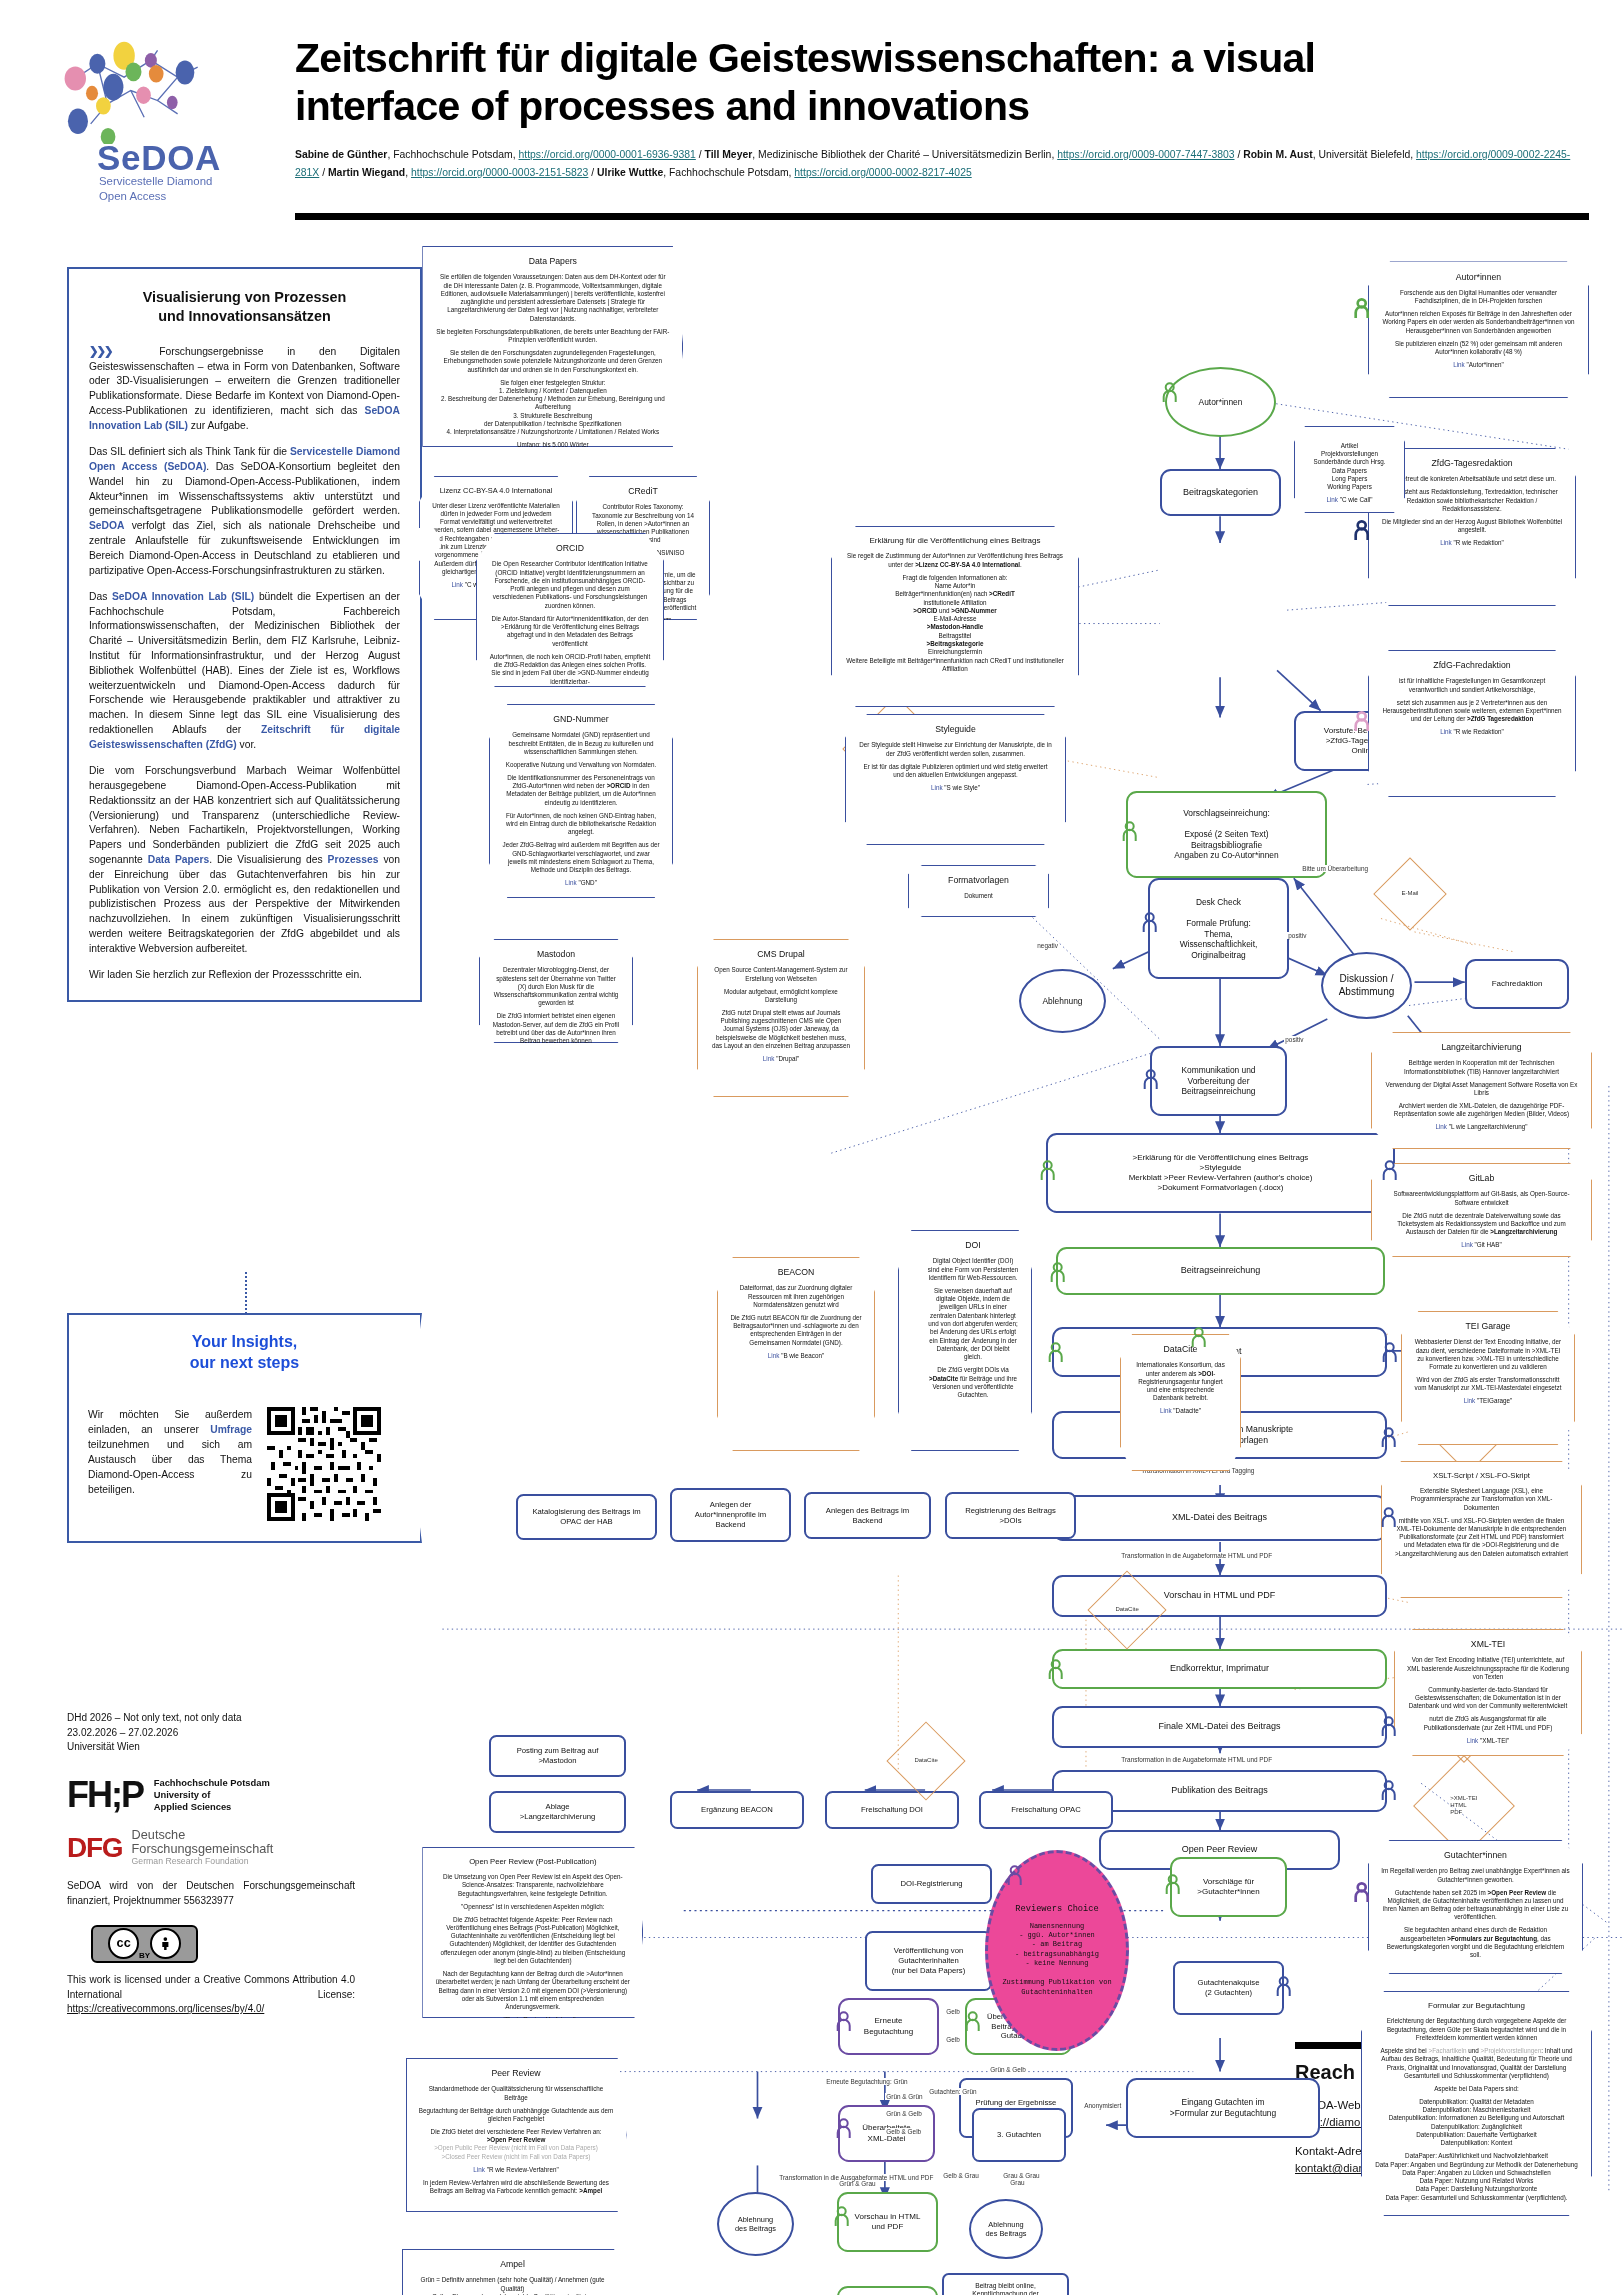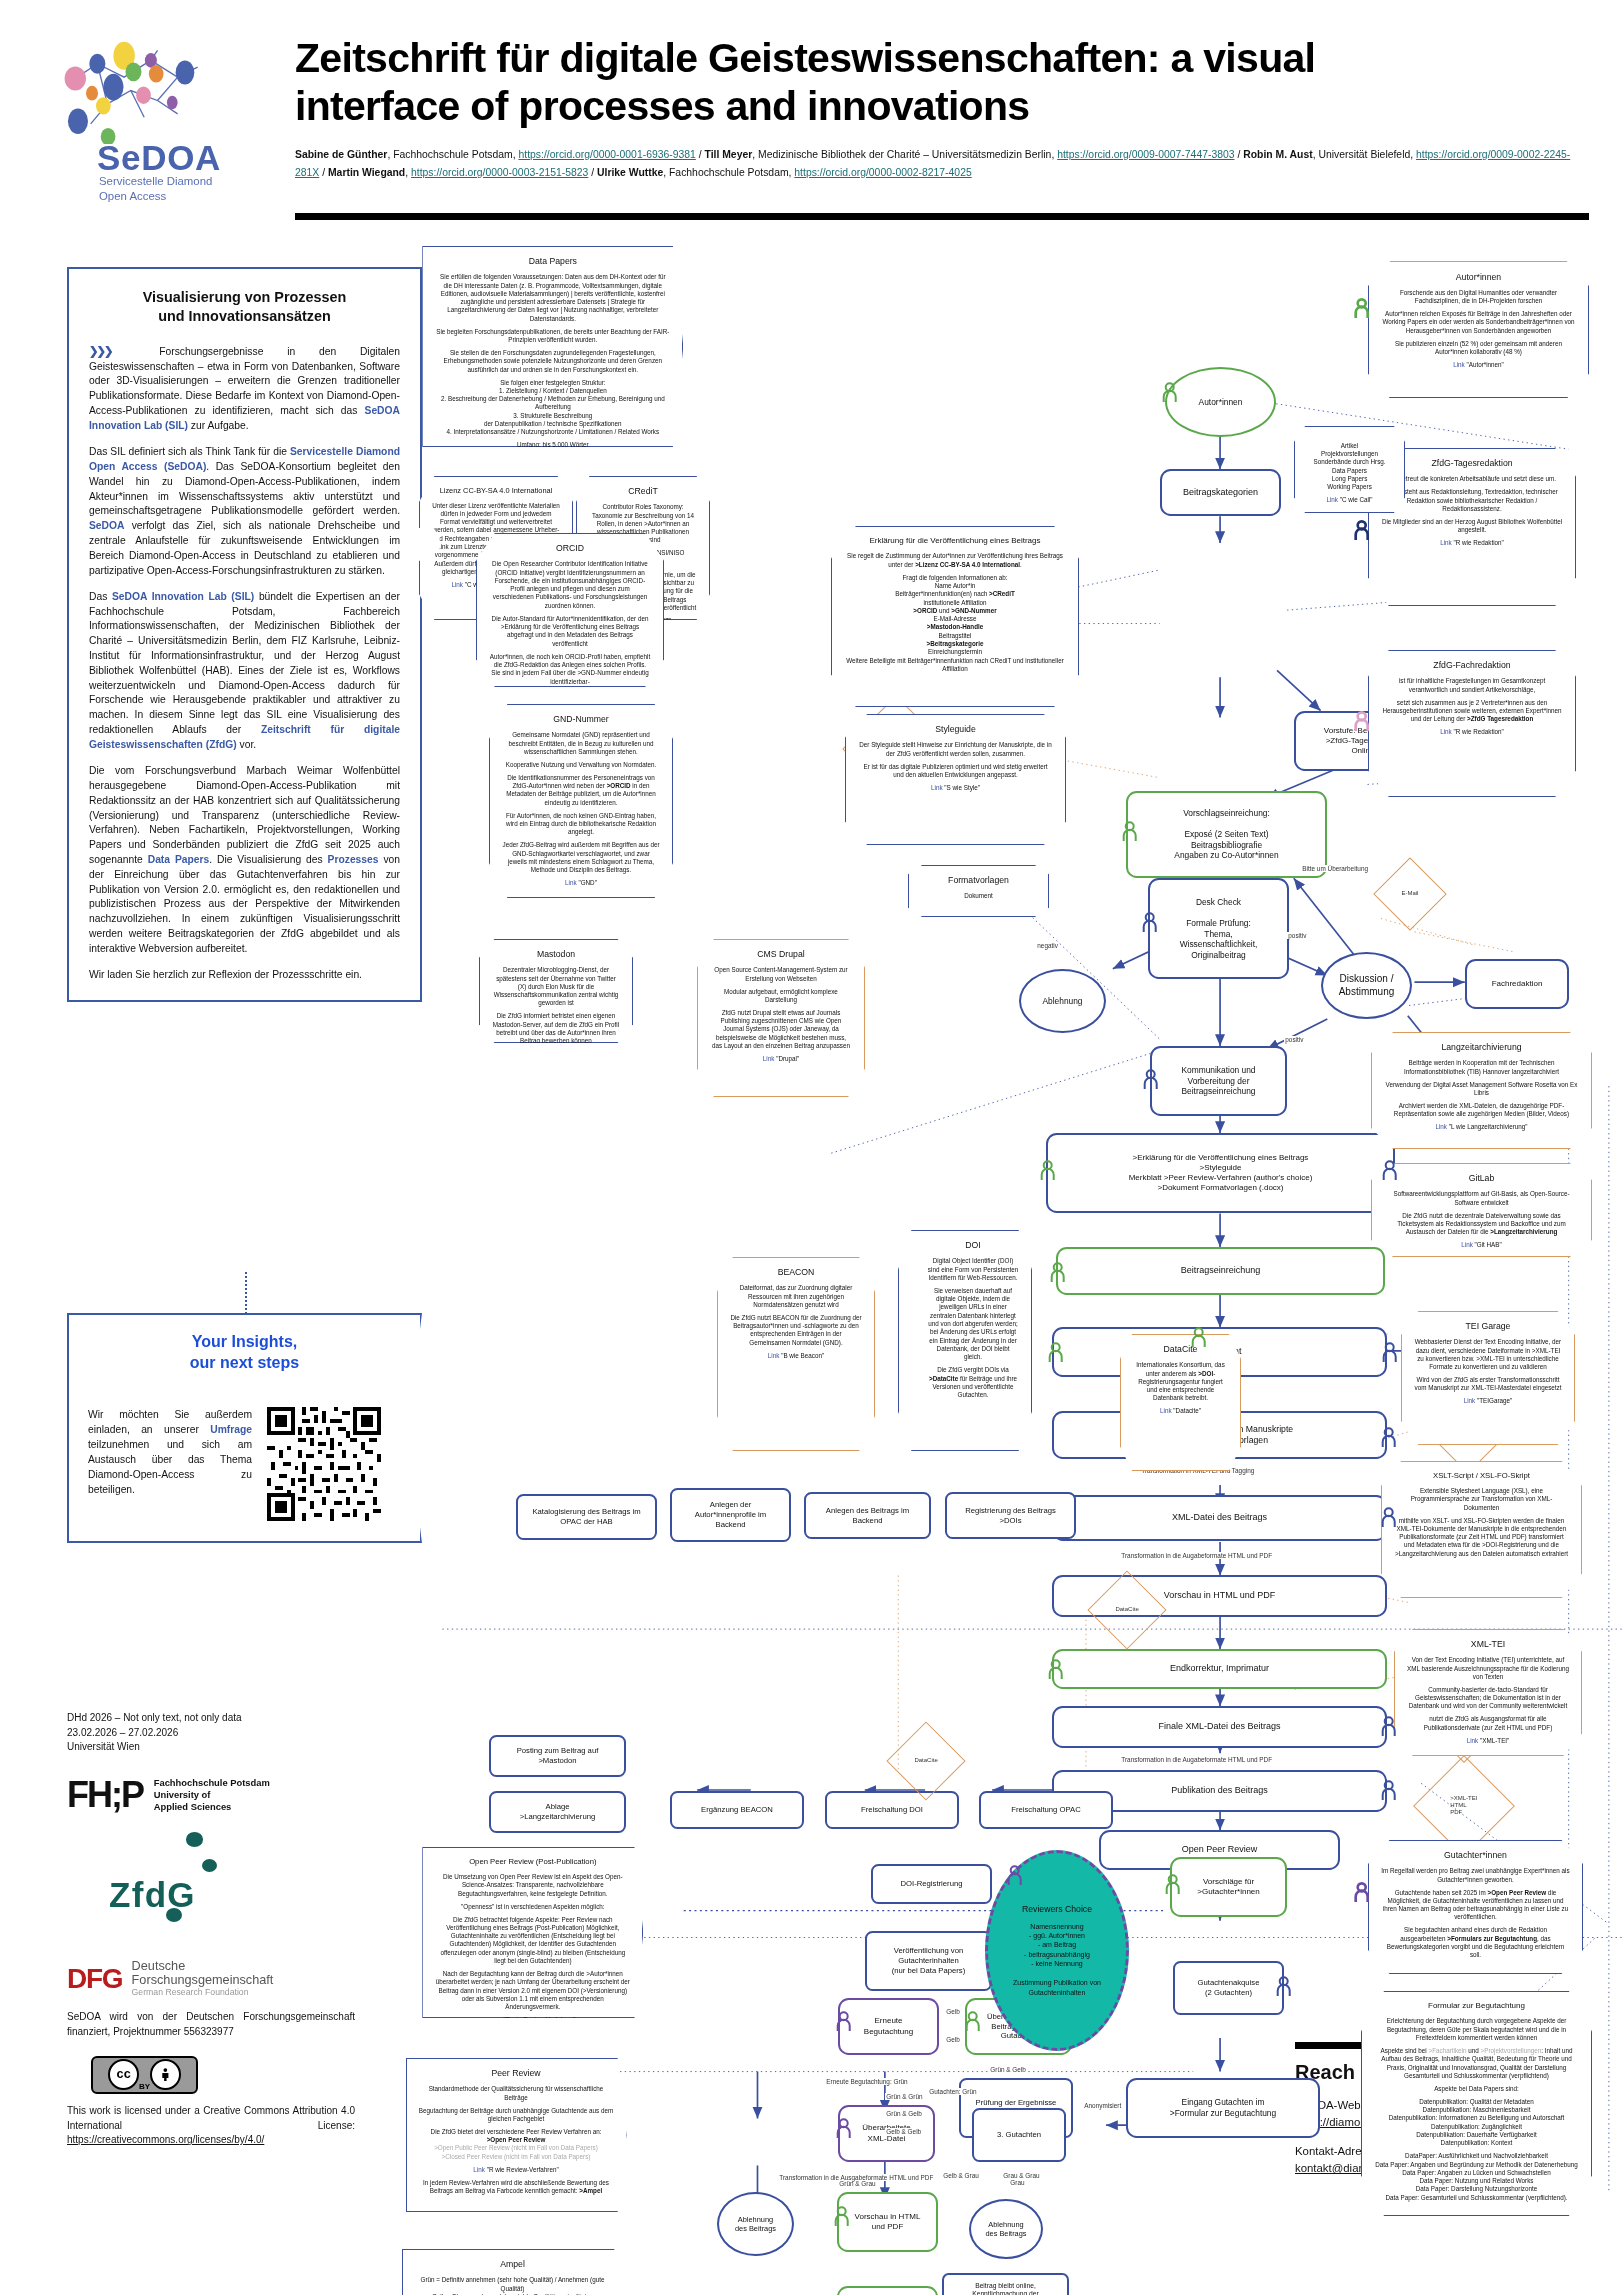--- a/index.html
+++ b/index.html
@@ -88,21 +88,21 @@
         padding:9.4px 12px;font-size:6.3px;line-height:1.32;text-align:center;color:#111;}
   .note.orange{border-color:#d99a5e;}
   .note.sq{clip-path:polygon(0 0,96% 0,100% 50%,96% 100%,0 100%);}
   .note .nh{font-size:8.7px;margin-bottom:5.4px;color:#111;}
   .note p{margin:0 0 4.7px 0;}
   .note a{color:#3a4f9e;}
   .note .b{font-weight:bold;}
   .note .gray{color:#aaa;}
   .reviewers{position:absolute;border:3.4px dashed #6b4ba3;border-radius:50%;box-sizing:border-box;
         display:flex;flex-direction:column;align-items:center;justify-content:center;text-align:center;
-        font-size:7px;line-height:1.35;background:#14b8a6;}
+        font-size:7px;line-height:1.35;background:#ec4899;font-family:Liberation Mono, monospace;}
   .elabel{position:absolute;font-size:6.4px;color:#333;background:#fff;padding:0 1.3px;white-space:nowrap;}
   .person{position:absolute;width:17.4px;height:20px;}
   .b{font-weight:bold;}
   .gray{color:#b0b0b0;}
 </style>
 </head>
 <body>
 
 <div class="poster">
 
@@ -263,26 +263,20 @@
 23.02.2026 – 27.02.2026
 Universität Wien</div>
 
     <div class="logorow">
       <div id="fhp">FH;P</div>
       <div id="fhp-txt" style="white-space:pre-line">Fachhochschule Potsdam
 University of
 Applied Sciences</div>
     </div>
 
-    <div id="zfdg-wrap">
-      <div class="dotg" style="left:119px;top:4px;width:17.4px;height:14.7px;"></div>
-      <div class="dotg" style="left:135px;top:31px;width:15.4px;height:13.4px;"></div>
-      <div class="dotg" style="left:99px;top:80px;width:16px;height:14px;"></div>
-      <div id="zfdg">ZfdG</div>
-    </div>
 
     <div id="dfg-row">
       <div id="dfg">DFG</div>
       <div id="dfg-txt">
         <div style="white-space:pre-line">Deutsche
 Forschungsgemeinschaft</div>
         <div class="small">German Research Foundation</div>
       </div>
     </div>
 

